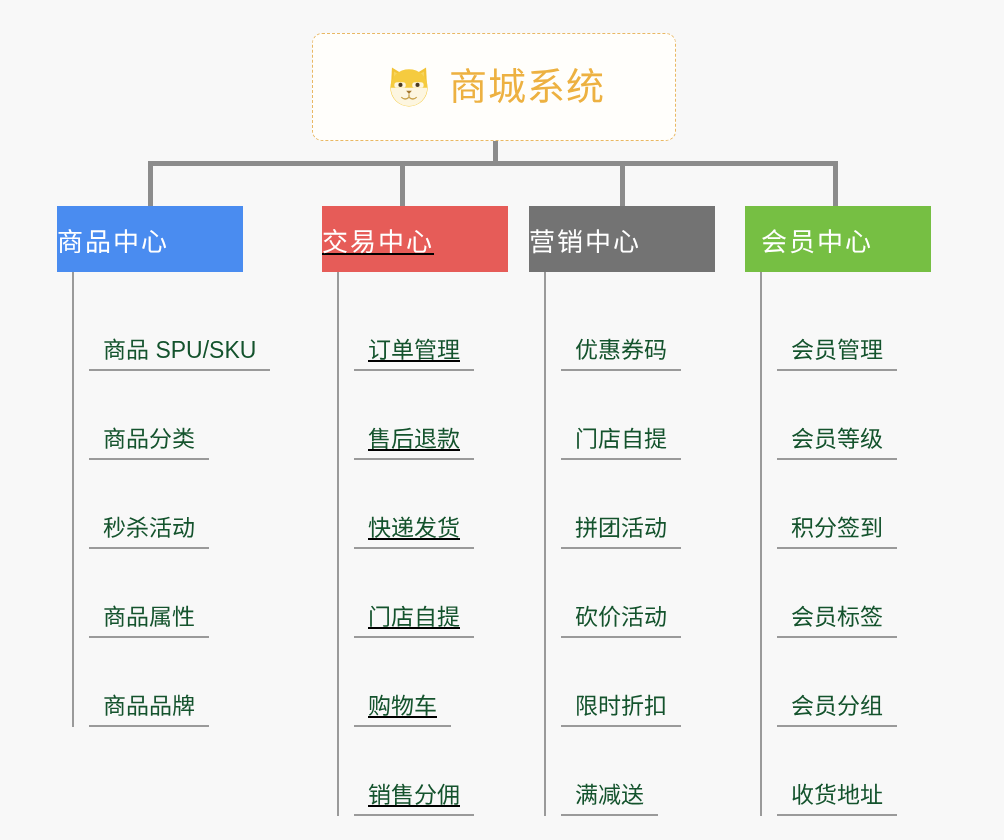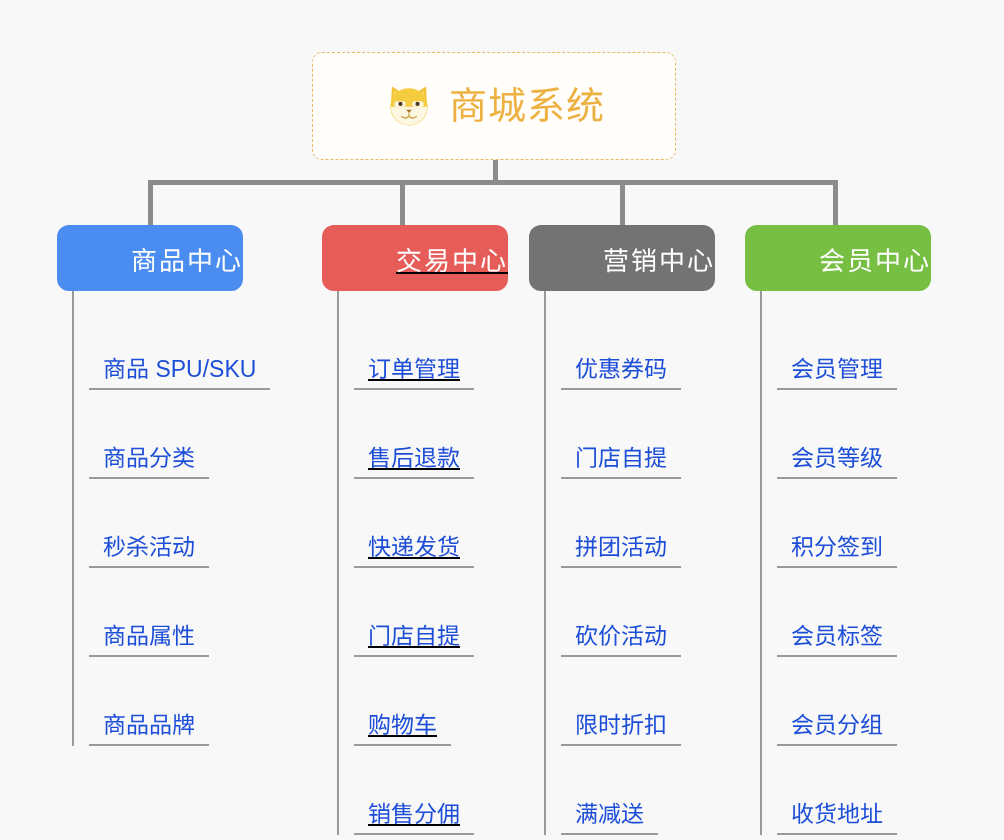--- a/index.html
+++ b/index.html
@@ -13,21 +13,20 @@
     background: #f8f8f8;
     font-family: "Liberation Sans", "DejaVu Sans", sans-serif;
     overflow: hidden;
     position: relative;
   }
 
   #mindmap {
     position: relative;
     width: 1004px;
     height: 736px;
-    margin-top: 19px;
   }
 
   
   .root-node {
     position: absolute;
     left: 312px;
     top: 33px;
     width: 364px;
     height: 108px;
     box-sizing: border-box;
@@ -80,24 +79,24 @@
   }
 
   
   .column {
     position: absolute;
     top: 206px;
   }
   .col-header {
     box-sizing: border-box;
     height: 66px;
-    border-radius: 12px;
+    border-radius: 0;
     display: flex;
     align-items: center;
-    justify-content: flex-end;
+    justify-content: flex-start;
     color: #ffffff;
     font-size: 26px;
     letter-spacing: 2px;
     white-space: nowrap;
   }
 
   
   .leaf-list {
     position: relative;
     margin-top: 0;
@@ -109,21 +108,21 @@
   .leaf-item {
     height: 89px;
     display: flex;
     align-items: flex-end;
     box-sizing: border-box;
   }
   .leaf-label {
     display: inline-block;
     padding: 0 14px 6px 14px;
     font-size: 23px;
-    color: #1d4ed8;
+    color: #14532d;
     line-height: 1.1;
     white-space: nowrap;
     border-bottom: 2px solid #9a9a9a;
   }
 </style>
 </head>
 <body>
 
 <div id="mindmap">
 

